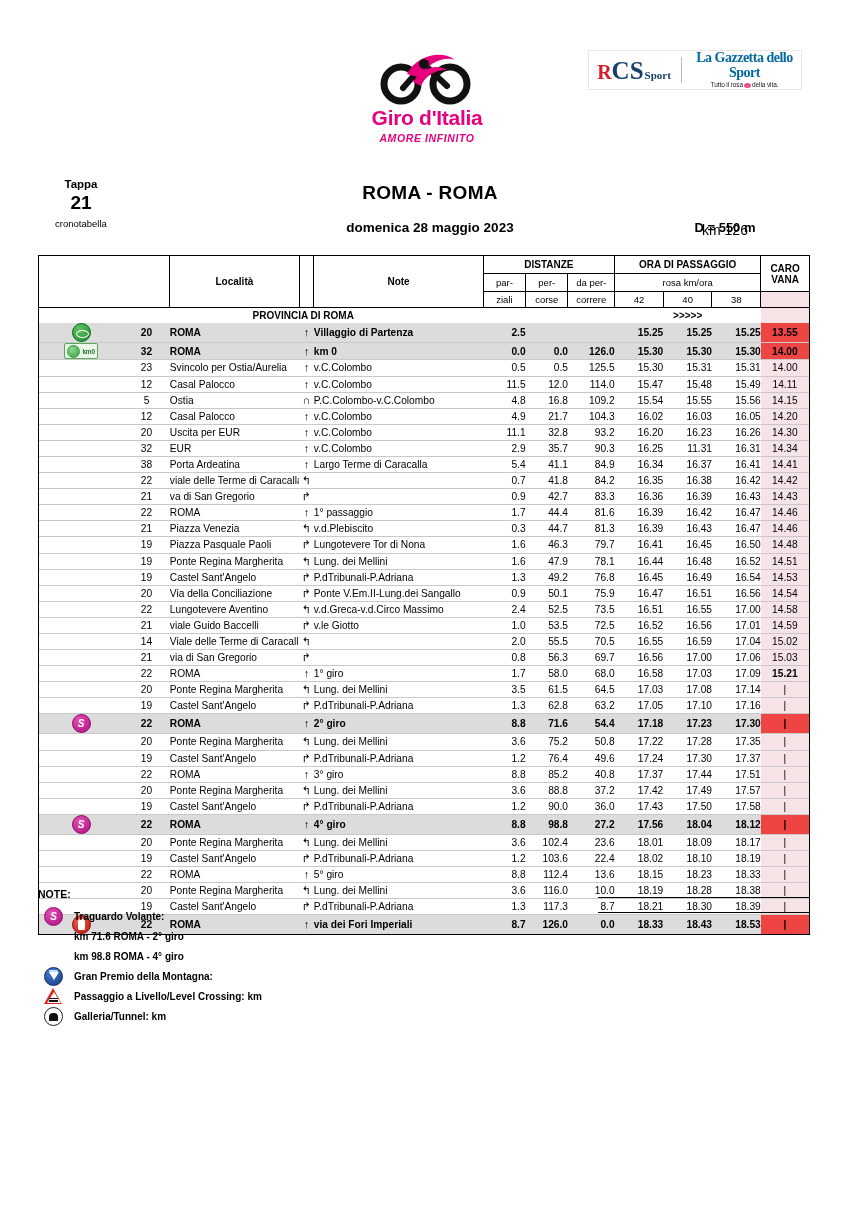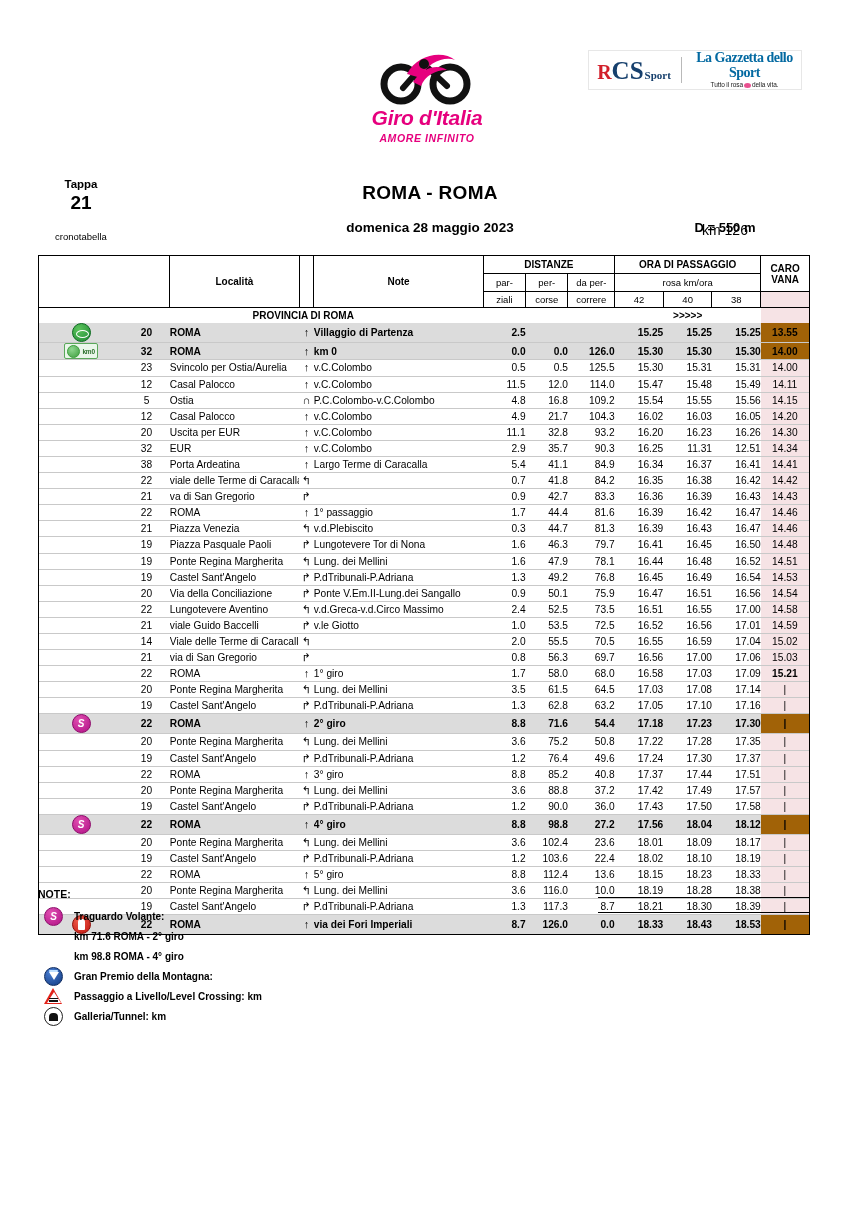--- a/index.html
+++ b/index.html
@@ -7,41 +7,41 @@
     width:852px;height:1205px;position:relative;
     font-family:"Liberation Sans","DejaVu Sans",sans-serif;
     color:#000;-webkit-font-smoothing:antialiased;
   }
   .page{position:absolute;left:0;top:0;width:852px;height:1205px;overflow:hidden;}
 
   
   #giro-logo{position:absolute;left:352px;top:48px;width:150px;height:113px;}
   .giro-wheelmark{position:absolute;left:25px;top:0;width:100px;height:58px;}
   .giro-name{position:absolute;left:0;top:58px;width:150px;text-align:center;
-      font-size:21px;font-weight:bold;font-style:italic;color:#e6007e;letter-spacing:-0.3px;}
+      font-size:21px;font-weight:bold;color:#e6007e;letter-spacing:-0.3px;}
   .giro-sub{position:absolute;left:0;top:84px;width:150px;text-align:center;
       font-size:10.5px;font-weight:bold;font-style:italic;color:#e6007e;letter-spacing:0.6px;}
 
   #partner-logo{position:absolute;left:588px;top:50px;width:212px;height:38px;
       background:#fff;border:1px solid #e7e7e7;display:flex;align-items:center;}
   .rcs-block{width:82px;display:flex;align-items:baseline;justify-content:center;padding-left:4px;}
   .rcs-r{font-family:"Liberation Serif","DejaVu Serif",serif;font-size:20px;font-weight:bold;color:#d21f2a;line-height:1;}
   .rcs-cs{font-family:"Liberation Serif","DejaVu Serif",serif;font-size:25px;font-weight:bold;color:#17406d;line-height:1;}
   .rcs-sport{font-family:"Liberation Serif","DejaVu Serif",serif;font-size:11px;font-weight:bold;color:#17406d;margin-left:1px;}
   .rcs-div{width:1px;height:26px;background:#b9b9b9;margin:0 6px;}
   .gaz-block{flex:1;text-align:center;line-height:1.05;}
   .gaz-t{font-family:"Liberation Serif","DejaVu Serif",serif;font-size:14px;font-weight:bold;color:#0369a1;letter-spacing:-0.5px;}
   .gaz-s{font-size:6.5px;color:#222;letter-spacing:-0.1px;margin-top:1px;}
   .gaz-dot{display:inline-block;width:7px;height:5px;border-radius:50%;background:#e8508f;vertical-align:middle;margin:0 1px;}
 
   
   #stage-block{position:absolute;left:38px;top:178px;width:86px;text-align:center;}
   .tappa-word{font-size:11.5px;font-weight:bold;}
   .tappa-num{font-size:19px;font-weight:bold;margin-top:2px;}
-  .tappa-sub{font-size:9.5px;margin-top:17px;}
+  .tappa-sub{font-size:9.5px;margin-top:4px;}
 
   #route-title{position:absolute;left:230px;top:182px;width:400px;text-align:center;
       font-size:19px;font-weight:bold;letter-spacing:0.3px;}
   #route-date{position:absolute;left:230px;top:220px;width:400px;text-align:center;
       font-size:13.5px;font-weight:bold;}
   #route-km{position:absolute;left:640px;top:196px;width:170px;text-align:center;
       font-size:14px;font-weight:normal;margin-top:26px;}
   #route-dislivello{position:absolute;left:640px;top:220px;width:170px;text-align:center;
       font-size:13px;font-weight:bold;}
 
@@ -67,21 +67,21 @@
   .c-loc{width:122px;padding-left:7px;text-align:left;}
   .c-arrow{width:14px;text-align:center;}
   .c-note{width:160px;padding-left:5px;text-align:left;}
   .c-par{width:40px;text-align:right;padding-right:5px;}
   .c-perc{width:40px;text-align:right;padding-right:5px;}
   .c-dap{width:44px;text-align:right;padding-right:5px;}
   .c-h1,.c-h2,.c-h3{width:46px;text-align:right;padding-right:5px;}
   .c-car{width:46px;text-align:center;background:#f6e3e5;}
 
   tr.shade td{background:#dcdcdc;}
-  tr.shade td.c-car{background:#a16207;}
+  tr.shade td.c-car{background:#ef4444;}
   tr.bold td{font-weight:bold;}
   tr.prov td{font-weight:bold;font-size:10px;text-align:center;}
 
   .arrow-sym{font-size:11px;}
 
   
   .ic{display:inline-block;vertical-align:middle;}
   .ic-start{width:17px;height:17px;border-radius:50%;background:radial-gradient(circle at 35% 30%,#5cc45c,#1f8a34);position:relative;border:1px solid #0e6b22;}
   .ic-start:after{content:"";position:absolute;left:3px;top:6px;width:11px;height:6px;border:1.4px solid #fff;border-radius:50%;}
   .ic-km0{display:inline-flex;align-items:center;height:14px;border:1px solid #5aa85a;background:#eaf6ea;border-radius:2px;padding:0 2px;}
@@ -311,21 +311,21 @@
             <td class="cell c-icon b-l"></td>
             <td class="cell c-num">32</td>
             <td class="cell c-loc">EUR</td>
             <td class="cell c-arrow"><span class="arrow-sym">↑</span></td>
             <td class="cell c-note">v.C.Colombo</td>
             <td class="cell c-par">2.9</td>
             <td class="cell c-perc">35.7</td>
             <td class="cell c-dap">90.3</td>
             <td class="cell c-h1">16.25</td>
             <td class="cell c-h2">11.31</td>
-            <td class="cell c-h3">12.51</td>
+            <td class="cell c-h3">16.31</td>
             <td class="cell c-car b-r">14.34</td>
           </tr>
           <tr class="rowline">
             <td class="cell c-icon b-l"></td>
             <td class="cell c-num">38</td>
             <td class="cell c-loc">Porta Ardeatina</td>
             <td class="cell c-arrow"><span class="arrow-sym">↑</span></td>
             <td class="cell c-note">Largo Terme di Caracalla</td>
             <td class="cell c-par">5.4</td>
             <td class="cell c-perc">41.1</td>

